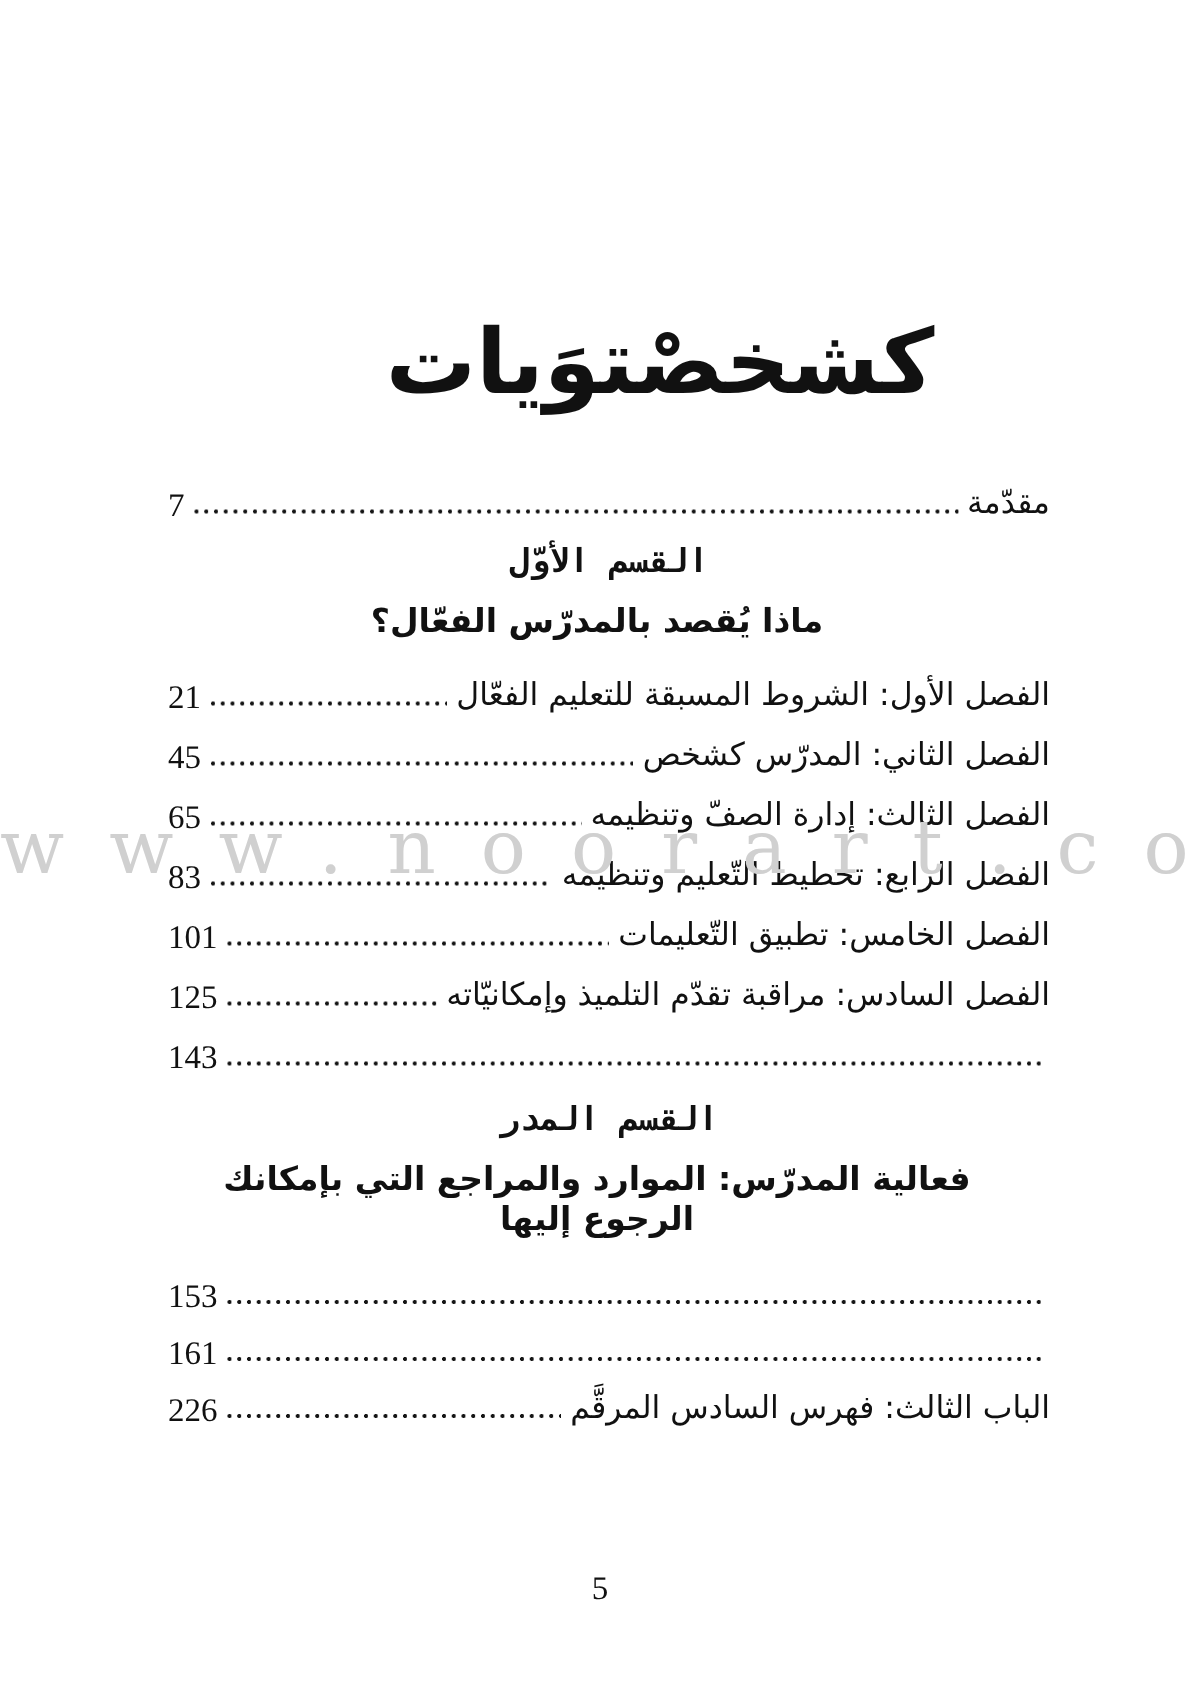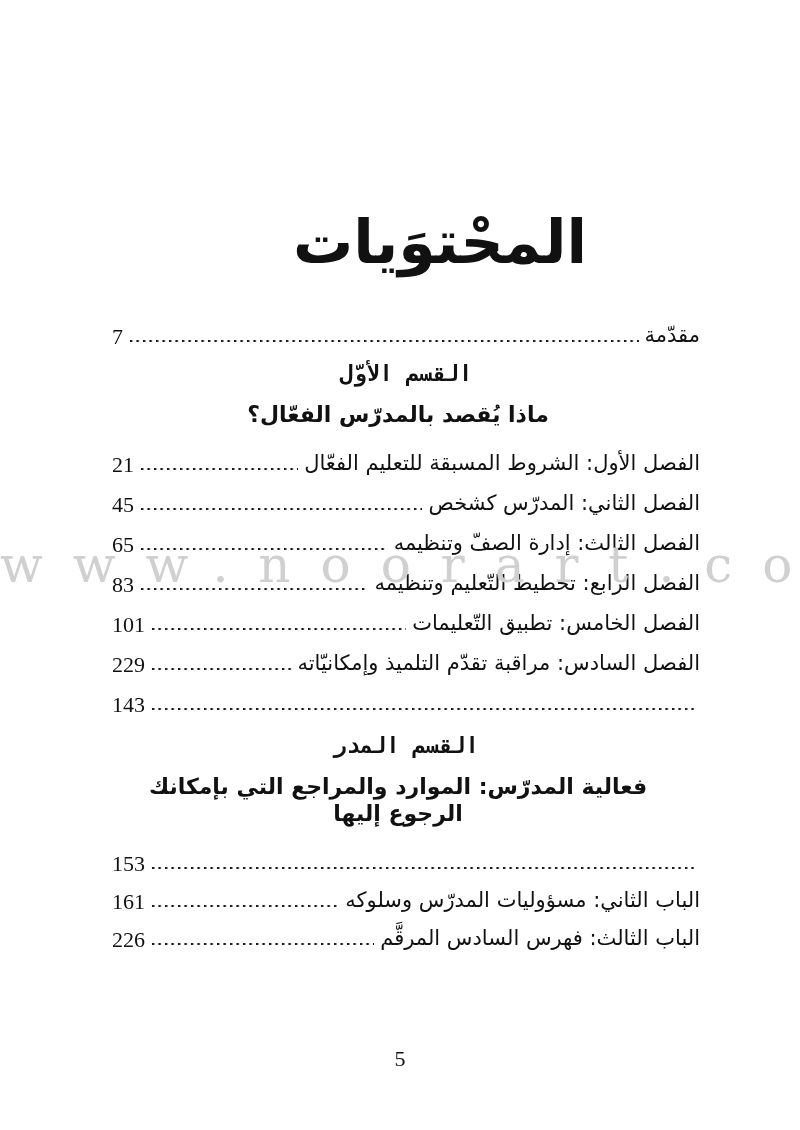--- a/index.html
+++ b/index.html
@@ -102,21 +102,21 @@
     text-align: center;
     font-family: "Liberation Serif", "DejaVu Serif", serif;
     font-size: 22px;
   }
 </style>
 </head>
 <body>
 
 <div class="page">
 
-  <div class="doc-title">المحْتوَيات</div>
+  <div class="doc-title">كشخصْتوَيات</div>
 
   <div class="toc">
 
     <div class="toc-row">
       <span class="label">مقدّمة</span>
       <span class="leader"></span>
       <span class="pagenum">7</span>
     </div>
 
     <div class="section-heading">القسم الأوّل</div>
@@ -144,38 +144,37 @@
         <span class="pagenum">83</span>
       </div>
       <div class="toc-row">
         <span class="label">الفصل الخامس: تطبيق التّعليمات</span>
         <span class="leader"></span>
         <span class="pagenum">101</span>
       </div>
       <div class="toc-row">
         <span class="label">الفصل السادس: مراقبة تقدّم التلميذ وإمكانيّاته</span>
         <span class="leader"></span>
-        <span class="pagenum">229</span>
+        <span class="pagenum">125</span>
       </div>
       <div class="toc-row">
         <span class="leader"></span>
         <span class="pagenum">143</span>
       </div>
     </div>
 
     <div class="section-heading" style="margin-top:18px;">القسم المدر</div>
     <div class="section-subheading">فعالية المدرّس: الموارد والمراجع التي بإمكانك الرجوع إليها</div>
 
     <div class="entries-2">
       <div class="toc-row">
         <span class="leader"></span>
         <span class="pagenum">153</span>
       </div>
       <div class="toc-row">
-        <span class="label">الباب الثاني: مسؤوليات المدرّس وسلوكه</span>
         <span class="leader"></span>
         <span class="pagenum">161</span>
       </div>
       <div class="toc-row">
         <span class="label">الباب الثالث: فهرس السادس المرقَّم</span>
         <span class="leader"></span>
         <span class="pagenum">226</span>
       </div>
     </div>
 

